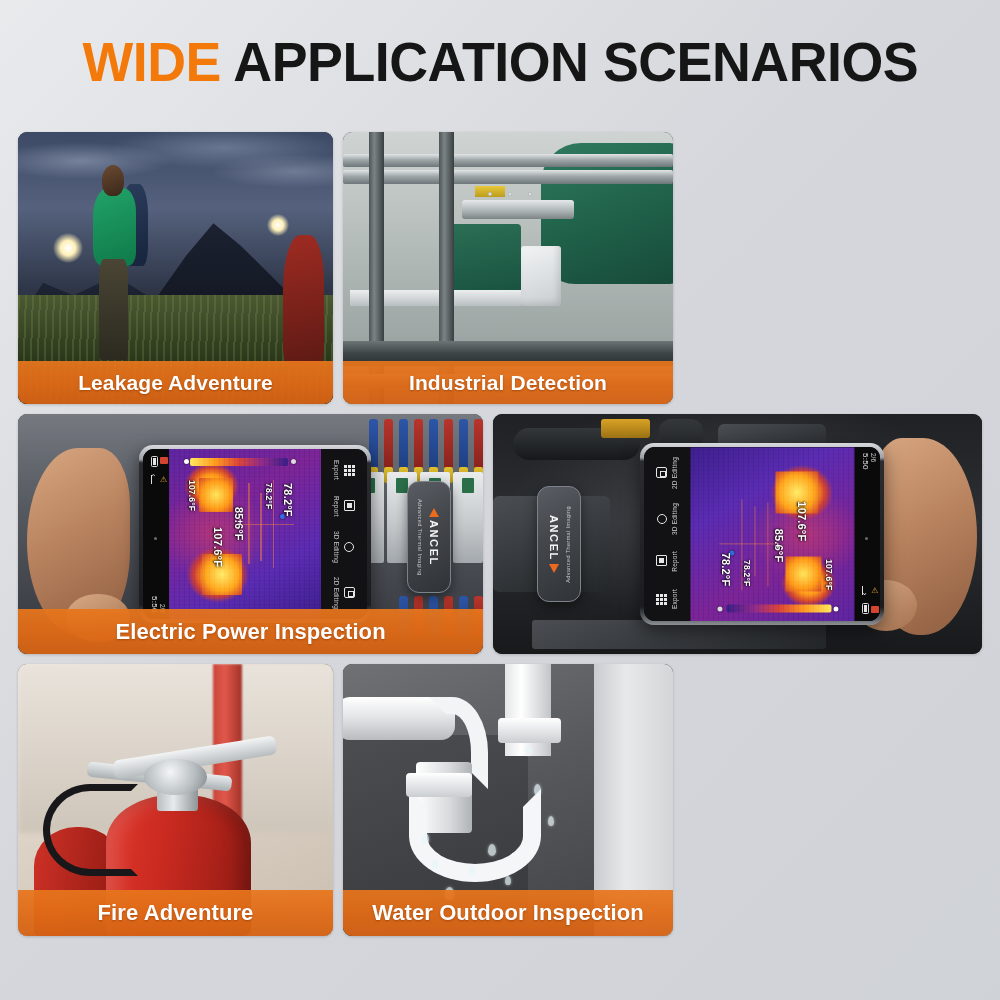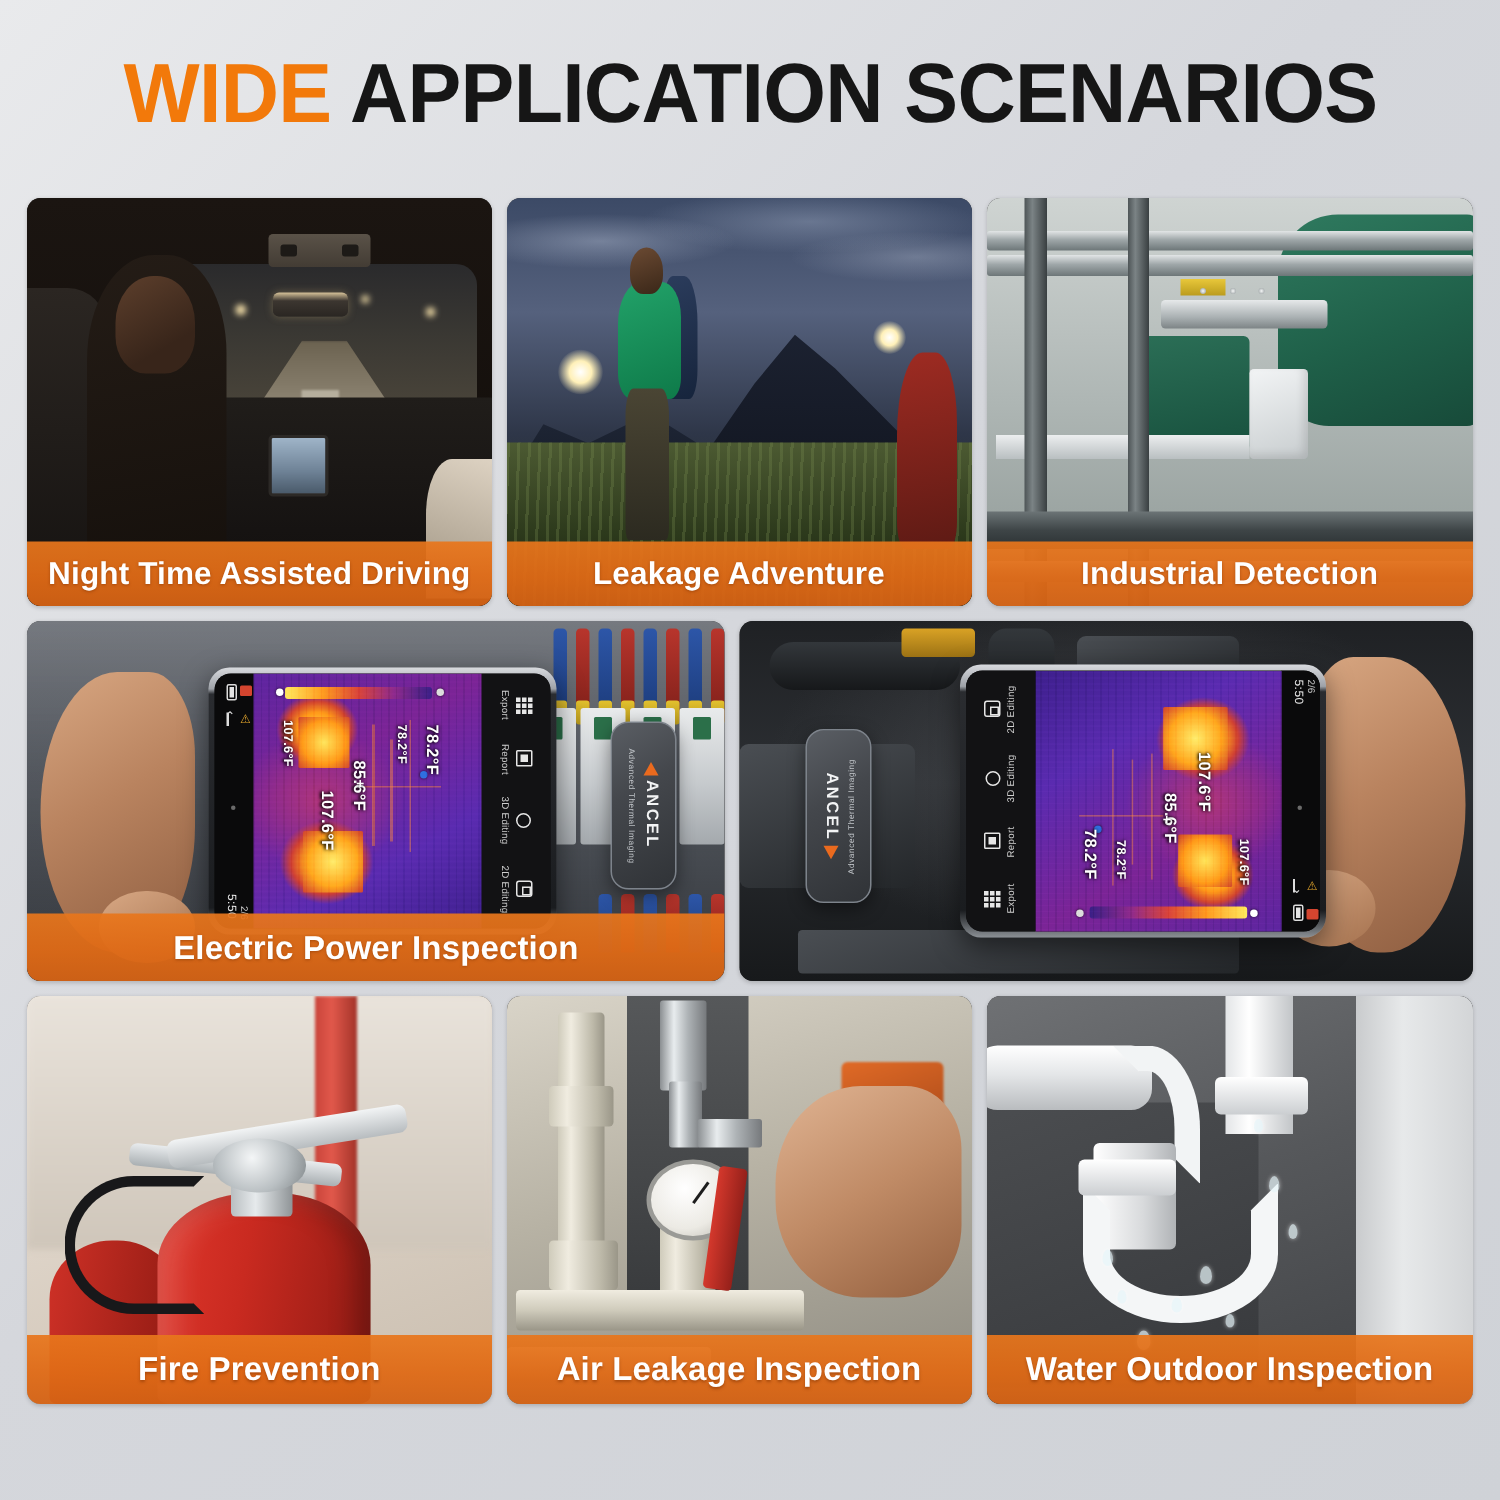--- a/index.html
+++ b/index.html
@@ -629,40 +629,20 @@
   <div class="title-text">
     <span class="title-accent">WIDE</span>
     <span>APPLICATION SCENARIOS</span>
   </div>
 </div>
 
 <div class="grid">
 
   <div class="row">
 
-    <div class="panel r1 p-33">
-      <div class="scene s-car">
-        <div class="car-windshield"></div>
-        <div class="car-road"></div>
-        <div class="car-lane"></div>
-        <div class="car-light" style="left:45%;top:26%;width:7px;height:7px;"></div>
-        <div class="car-light" style="left:72%;top:24%;width:5px;height:5px;"></div>
-        <div class="car-light" style="left:86%;top:27%;width:6px;height:6px;"></div>
-        <div class="car-light" style="left:36%;top:30%;width:9px;height:5px;"></div>
-        <div class="car-ceiling"></div>
-        <div class="car-mirror"></div>
-        <div class="car-dash"></div>
-        <div class="car-screen"></div>
-        <div class="car-seat"></div>
-        <div class="car-driver"></div>
-        <div class="car-head"></div>
-        <div class="car-pass"></div>
-      </div>
-      <div class="caption">Night Time Assisted Driving</div>
-    </div>
 
     <div class="panel r1 p-33">
       <div class="scene s-hike">
         <div class="hike-clouds"></div>
         <div class="hike-mtn"></div>
         <div class="hike-mtn2"></div>
         <div class="hike-grass"></div>
         <div class="hike-person">
           <div class="hike-pack"></div>
           <div class="hike-torso"></div>
@@ -947,42 +927,23 @@
         <div class="fire-wall"></div>
         <div class="fire-pillar"></div>
         <div class="ext-body2"></div>
         <div class="ext-body"></div>
         <div class="ext-hose"></div>
         <div class="ext-neck"></div>
         <div class="ext-lever2"></div>
         <div class="ext-lever"></div>
         <div class="ext-valve"></div>
       </div>
-      <div class="caption tall">Fire Prevention</div>
+      <div class="caption tall">Fire Adventure</div>
     </div>
 
-    <div class="panel r3 p-33">
-      <div class="scene s-air">
-        <div class="air-dark"></div>
-        <div class="air-orange"></div>
-        <div class="pipe-chrome" style="left:33%;top:1%;width:10%;height:22%;"></div>
-        <div class="pipe-chrome" style="left:35%;top:21%;width:7%;height:16%;"></div>
-        <div class="pipe-v" style="left:11%;top:4%;width:10%;height:60%;"></div>
-        <div class="pipe-v" style="left:9%;top:22%;width:14%;height:10%;"></div>
-        <div class="pipe-v" style="left:9%;top:60%;width:15%;height:12%;"></div>
-        <div class="pipe-v" style="left:33%;top:55%;width:12%;height:20%;"></div>
-        <div class="pipe-h" style="left:2%;top:72%;width:62%;height:10%;"></div>
-        <div class="pipe-h" style="left:0%;top:86%;width:44%;height:9%;"></div>
-        <div class="pipe-chrome" style="left:41%;top:30%;width:14%;height:7%;"></div>
-        <div class="gauge" style="left:30%;top:40%;width:20%;height:20%;"></div>
-        <div class="air-tool"></div>
-        <div class="air-hand"></div>
-      </div>
-      <div class="caption tall">Air Leakage Inspection</div>
-    </div>
 
     <div class="panel r3 p-34">
       <div class="scene s-water">
         <div class="water-wallR"></div>
         <div class="water-panel"></div>
         <div class="wp-horiz"></div>
         <div class="wp-elbow"></div>
         <div class="wp-vert"></div>
         <div class="wp-down"></div>
         <div class="wp-u"></div>

